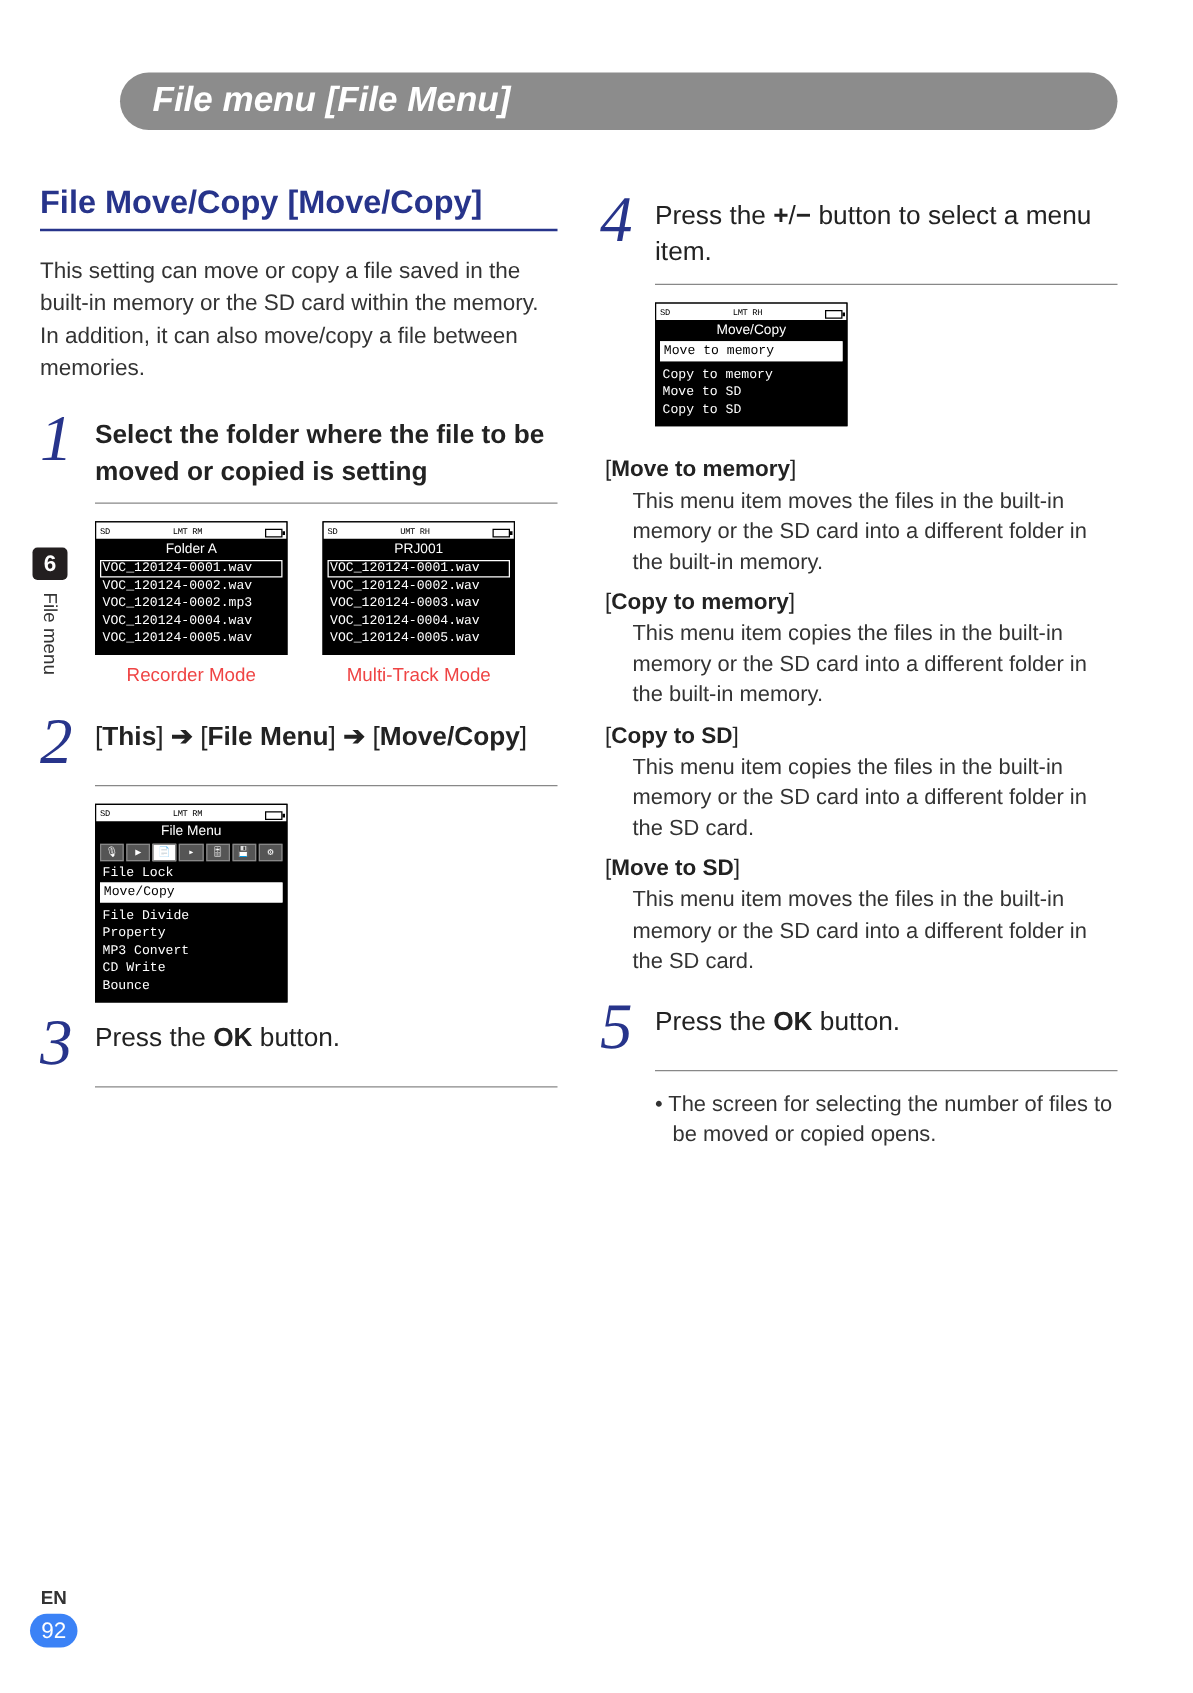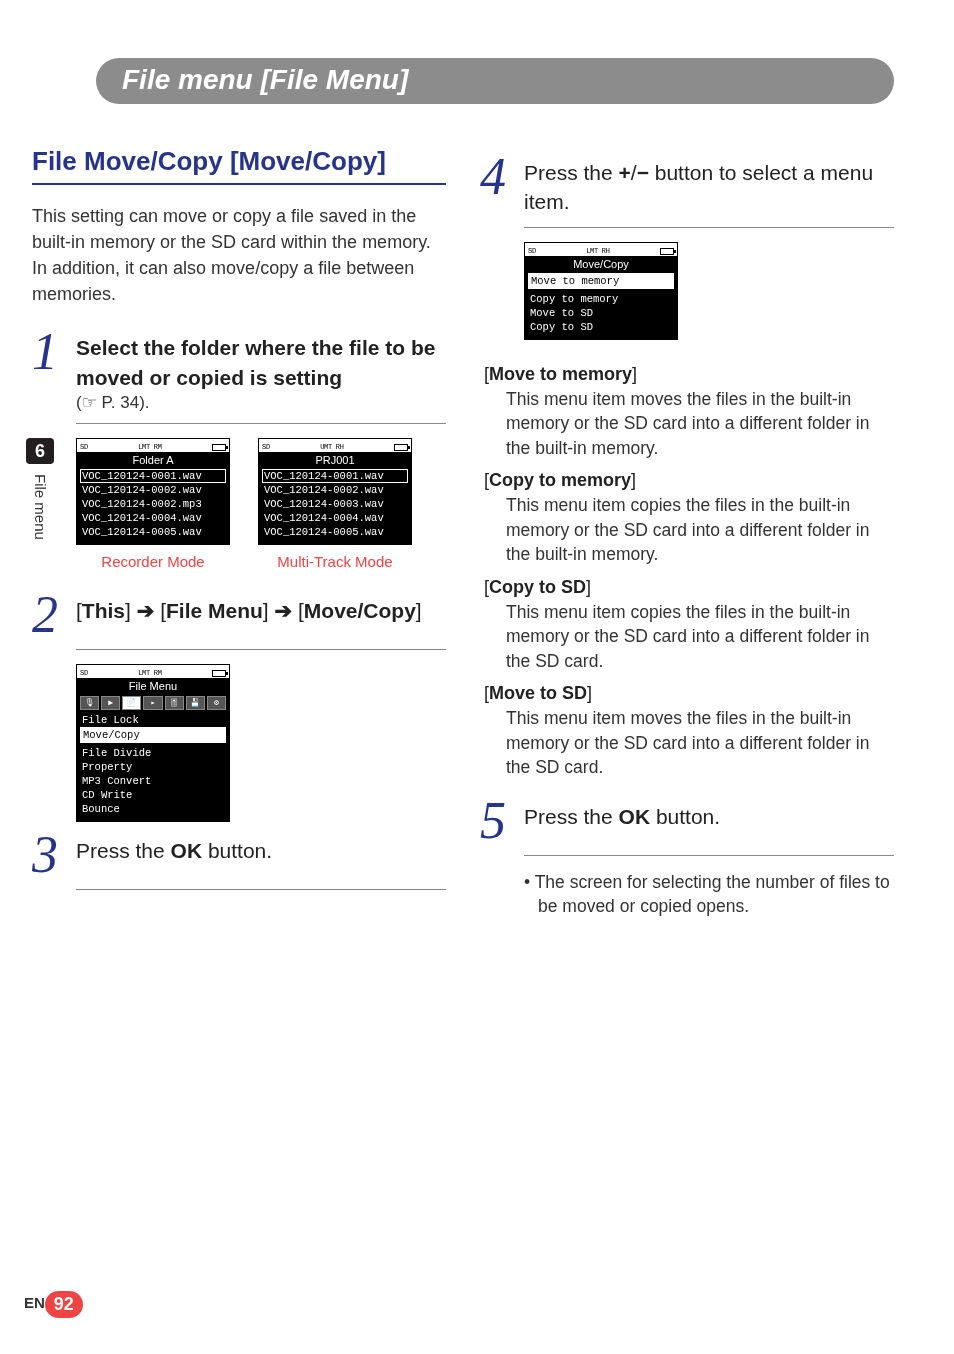--- a/index.html
+++ b/index.html
@@ -223,25 +223,25 @@
   }
   .side-text {
     writing-mode: vertical-rl;
     font-size: 15px;
     color: #333;
   }
   .footer {
     position: absolute;
     left: 24px;
     bottom: 36px;
-    display:flex; flex-direction:row; align-items:center;text-align:center;
+    display:flex; flex-direction:column; align-items:center;text-align:center;
   }
   .footer-en { font-size: 15px; font-weight:700; color:#333; margin-bottom:4px; }
   .footer-badge {
-    background:#ef4444; color:#fff; font-weight:700; font-size:18px;
+    background:#3b82f6; color:#fff; font-weight:400; font-size:18px;
     border-radius: 14px; padding: 3px 9px;
   }
   .ok-bold { font-weight: 900; }
 </style>
 </head>
 <body>
 
 <div class="page">
 
   <div class="chapter-bar">
@@ -251,21 +251,20 @@
   <div class="content">
 
     <div class="col">
       <div class="section-title">File Move/Copy [Move/Copy]</div>
       <div class="body-text">This setting can move or copy a file saved in the built-in memory or the SD card within the memory. In addition, it can also move/copy a file between memories.</div>
 
       <div class="step">
         <div class="step-number">1</div>
         <div class="step-body">
           <div class="step-title">Select the folder where the file to be moved or copied is setting</div>
-          <div class="step-sub">(☞ P. 34).</div>
         </div>
       </div>
       <hr class="step-rule">
 
       <div class="screenshots-row">
 
         <div class="device-screen">
           <div class="ds-status">
             <span>SD</span>
             <span>LMT  RM</span>

